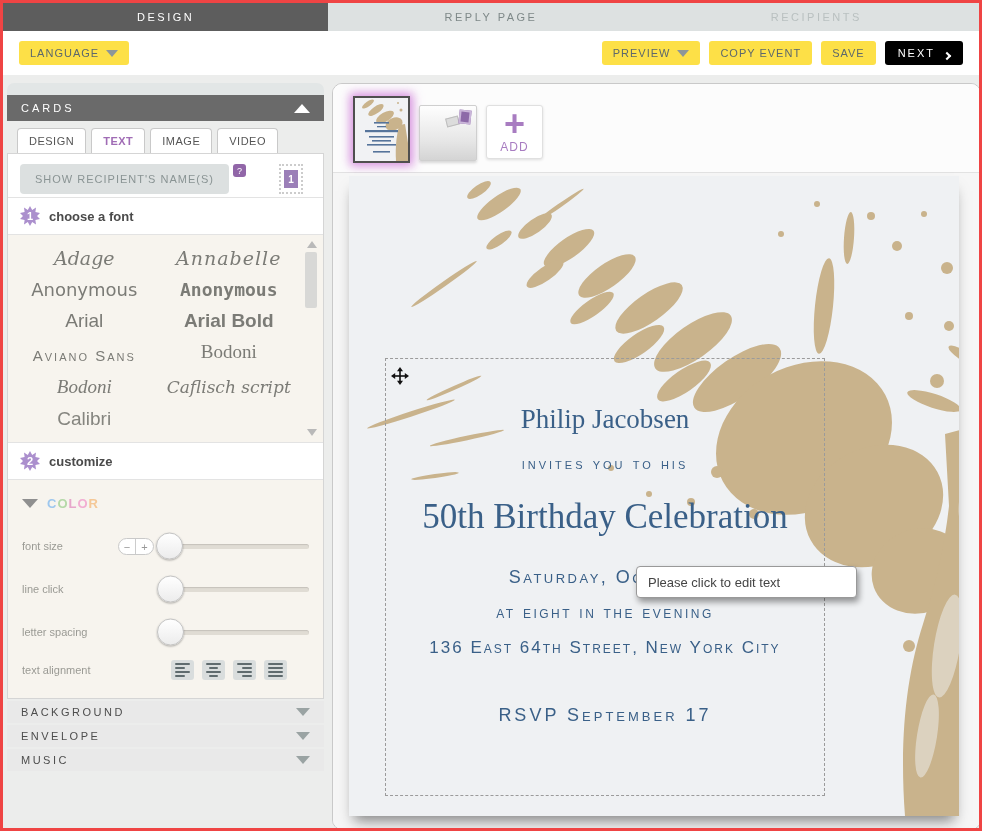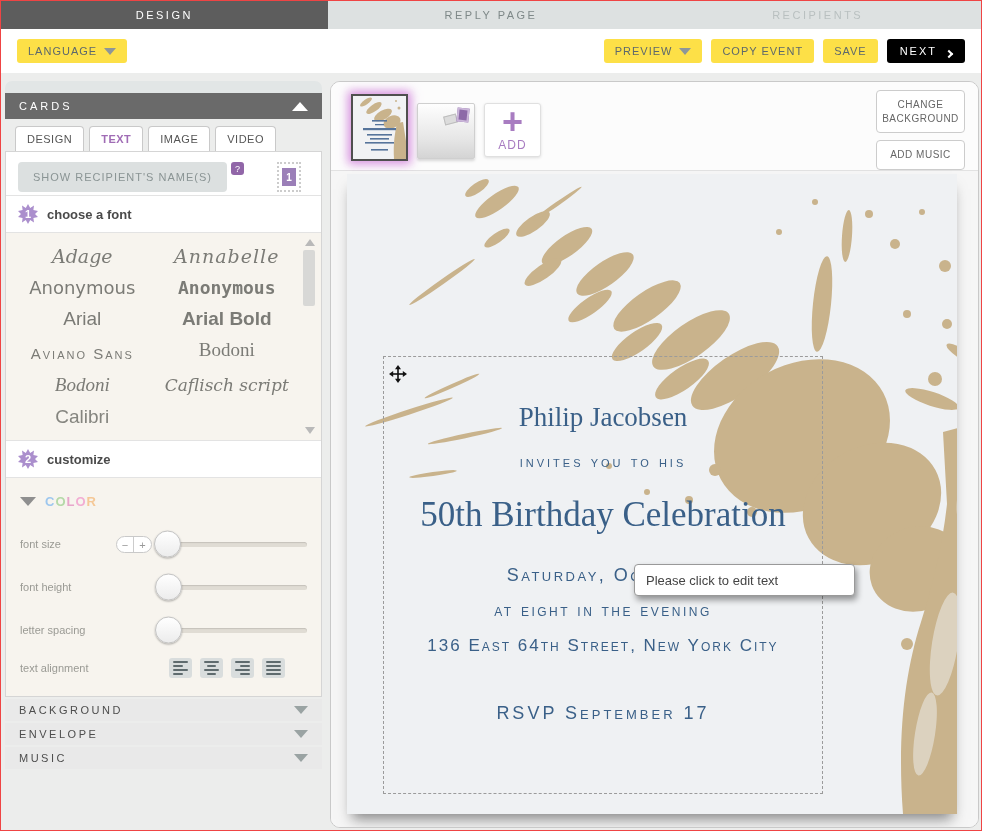--- a/index.html
+++ b/index.html
@@ -1,17 +1,17 @@
 <!DOCTYPE html>
 <html><head>
 <meta charset="utf-8">
 <style>
   html,body{margin:0;padding:0;background:#fff;}
   *{box-sizing:border-box;}
-  .page{position:relative;width:982px;height:831px;background:#ecedec;border:1px solid #ef4444;
+  .page{position:relative;width:982px;height:831px;background:#ecedec;border:3px solid #ef4444;
         font-family:"Liberation Sans",sans-serif;overflow:hidden;}
 
   
   .top-tabs{display:flex;height:28px;}
   .tab{flex:1;display:flex;align-items:center;justify-content:center;font-size:11px;
        letter-spacing:2.5px;color:#7e8888;background:#dde1e1;cursor:pointer;}
   .tab.active{background:#5d5d5d;color:#fff;}
   .tab.dim{color:#b9c0c0;}
 
   
@@ -255,21 +255,21 @@
             <span class="stepper">
               <span>−</span>
               <span>+</span>
             </span>
             <span class="track">
               <span class="thumb-c"></span>
             </span>
           </div>
 
           <div class="slider-row">
-            <span class="slider-label">font height</span>
+            <span class="slider-label">line click</span>
             <span class="slide-pad"></span>
             <span class="track">
               <span class="thumb-c"></span>
             </span>
           </div>
 
           <div class="slider-row">
             <span class="slider-label">letter spacing</span>
             <span class="slide-pad"></span>
             <span class="track">
@@ -352,24 +352,20 @@
         <div class="thumb-env">
           <span class="env-mini"></span>
           <span class="env-stamp"></span>
         </div>
 
         <div class="thumb-add">
           <span class="plus-glyph">+</span>
           <span class="add-label">ADD</span>
         </div>
 
-        <div class="tr-buttons">
-          <button class="white-btn">CHANGE BACKGROUND</button>
-          <button class="white-btn">ADD MUSIC</button>
-        </div>
       </div>
 
       <div class="canvas">
         <div class="invite-card">
 
           <svg class="artwork" width="610" height="640" viewBox="0 0 610 640">
             <g fill="#c9b38c">
 
               <ellipse cx="130" cy="14" rx="14" ry="5" transform="rotate(-35 130 14)"></ellipse>
               <ellipse cx="150" cy="28" rx="26" ry="8" transform="rotate(-35 150 28)"></ellipse>

